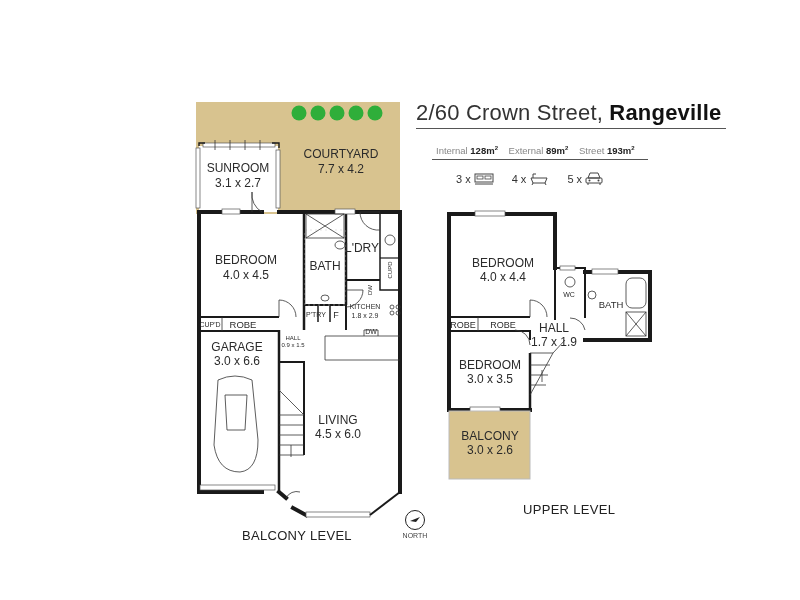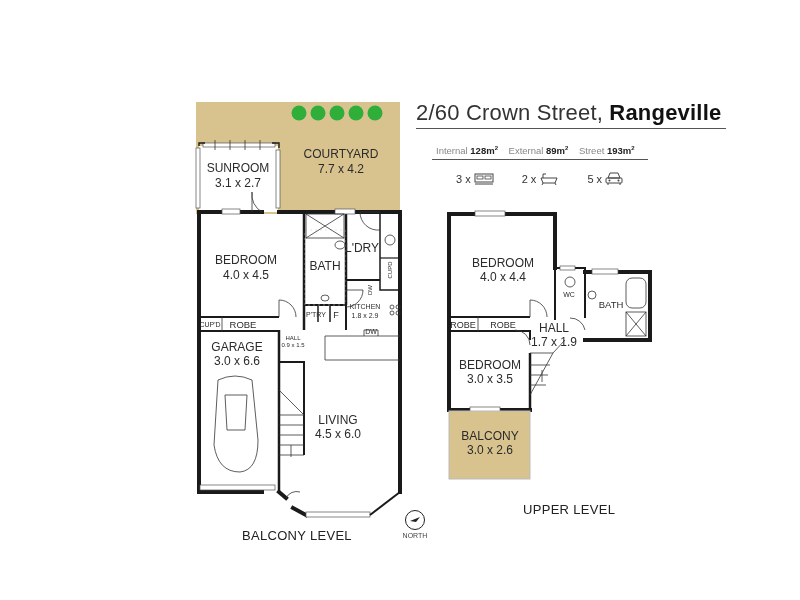--- a/index.html
+++ b/index.html
@@ -16,21 +16,21 @@
   .grid { stroke:#c9c9c9; stroke-width:0.5; }
   .window { fill:#ffffff; stroke:#555; stroke-width:0.7; }
   .header { position:absolute; left:416px; top:100px; width:310px; }
   .title { font-size:22px; color:#333; letter-spacing:0.2px; white-space:nowrap; }
   .title b { color:#111; font-weight:bold; }
   .title-rule { height:1px; background:#555; margin-top:2px; }
   .areas { position:absolute; left:436px; top:145px; font-size:9.5px; color:#888; white-space:nowrap; }
   .areas b { color:#222; }
   .areas sup { font-size:6px; }
   .areas-rule { position:absolute; left:432px; top:159px; width:216px; height:1px; background:#555; }
-  .counts { position:absolute; left:456px; top:172px; font-size:11px; color:#333; white-space:nowrap; display:flex; align-items:center; gap:20px; }
+  .counts { position:absolute; left:456px; top:172px; font-size:11px; color:#333; white-space:nowrap; display:flex; align-items:center; gap:10px; }
   .counts .grp { display:flex; align-items:center; gap:3px; margin-right:8px; }
   .level { position:absolute; font-size:13px; color:#222; letter-spacing:0.3px; }
   .north { position:absolute; left:400px; top:510px; width:30px; text-align:center; }
   .north-circle { width:18px; height:18px; border:1.5px solid #222; border-radius:50%; margin:0 auto; position:relative; }
   .north-label { font-size:7px; color:#444; margin-top:2px; }
 </style>
 </head>
 <body>
 
 <svg id="plan" viewBox="0 0 800 600">
@@ -223,21 +223,21 @@
   <div class="grp">
     <span>3 x</span>
     <svg width="20" height="12" viewBox="0 0 20 12">
         <rect x="1" y="1" width="18" height="8" fill="none" stroke="#444" stroke-width="1"></rect>
         <rect x="3" y="3" width="6" height="3" fill="none" stroke="#444" stroke-width="0.8"></rect>
         <rect x="11" y="3" width="6" height="3" fill="none" stroke="#444" stroke-width="0.8"></rect>
         <line x1="1" y1="11" x2="19" y2="11" stroke="#444"></line>
       </svg>
   </div>
   <div class="grp">
-    <span>2 x</span>
+    <span>4 x</span>
     <svg width="20" height="12" viewBox="0 0 20 12">
         <path d="M2 5 L18 5 L16 10 L4 10 Z" fill="none" stroke="#444" stroke-width="1"></path>
         <path d="M4 5 L4 1 L7 1" fill="none" stroke="#444" stroke-width="1"></path>
         <line x1="4" y1="10" x2="3" y2="12" stroke="#444"></line>
         <line x1="16" y1="10" x2="17" y2="12" stroke="#444"></line>
       </svg>
   </div>
   <div class="grp">
     <span>5 x</span>
     <svg width="18" height="14" viewBox="0 0 18 14">

